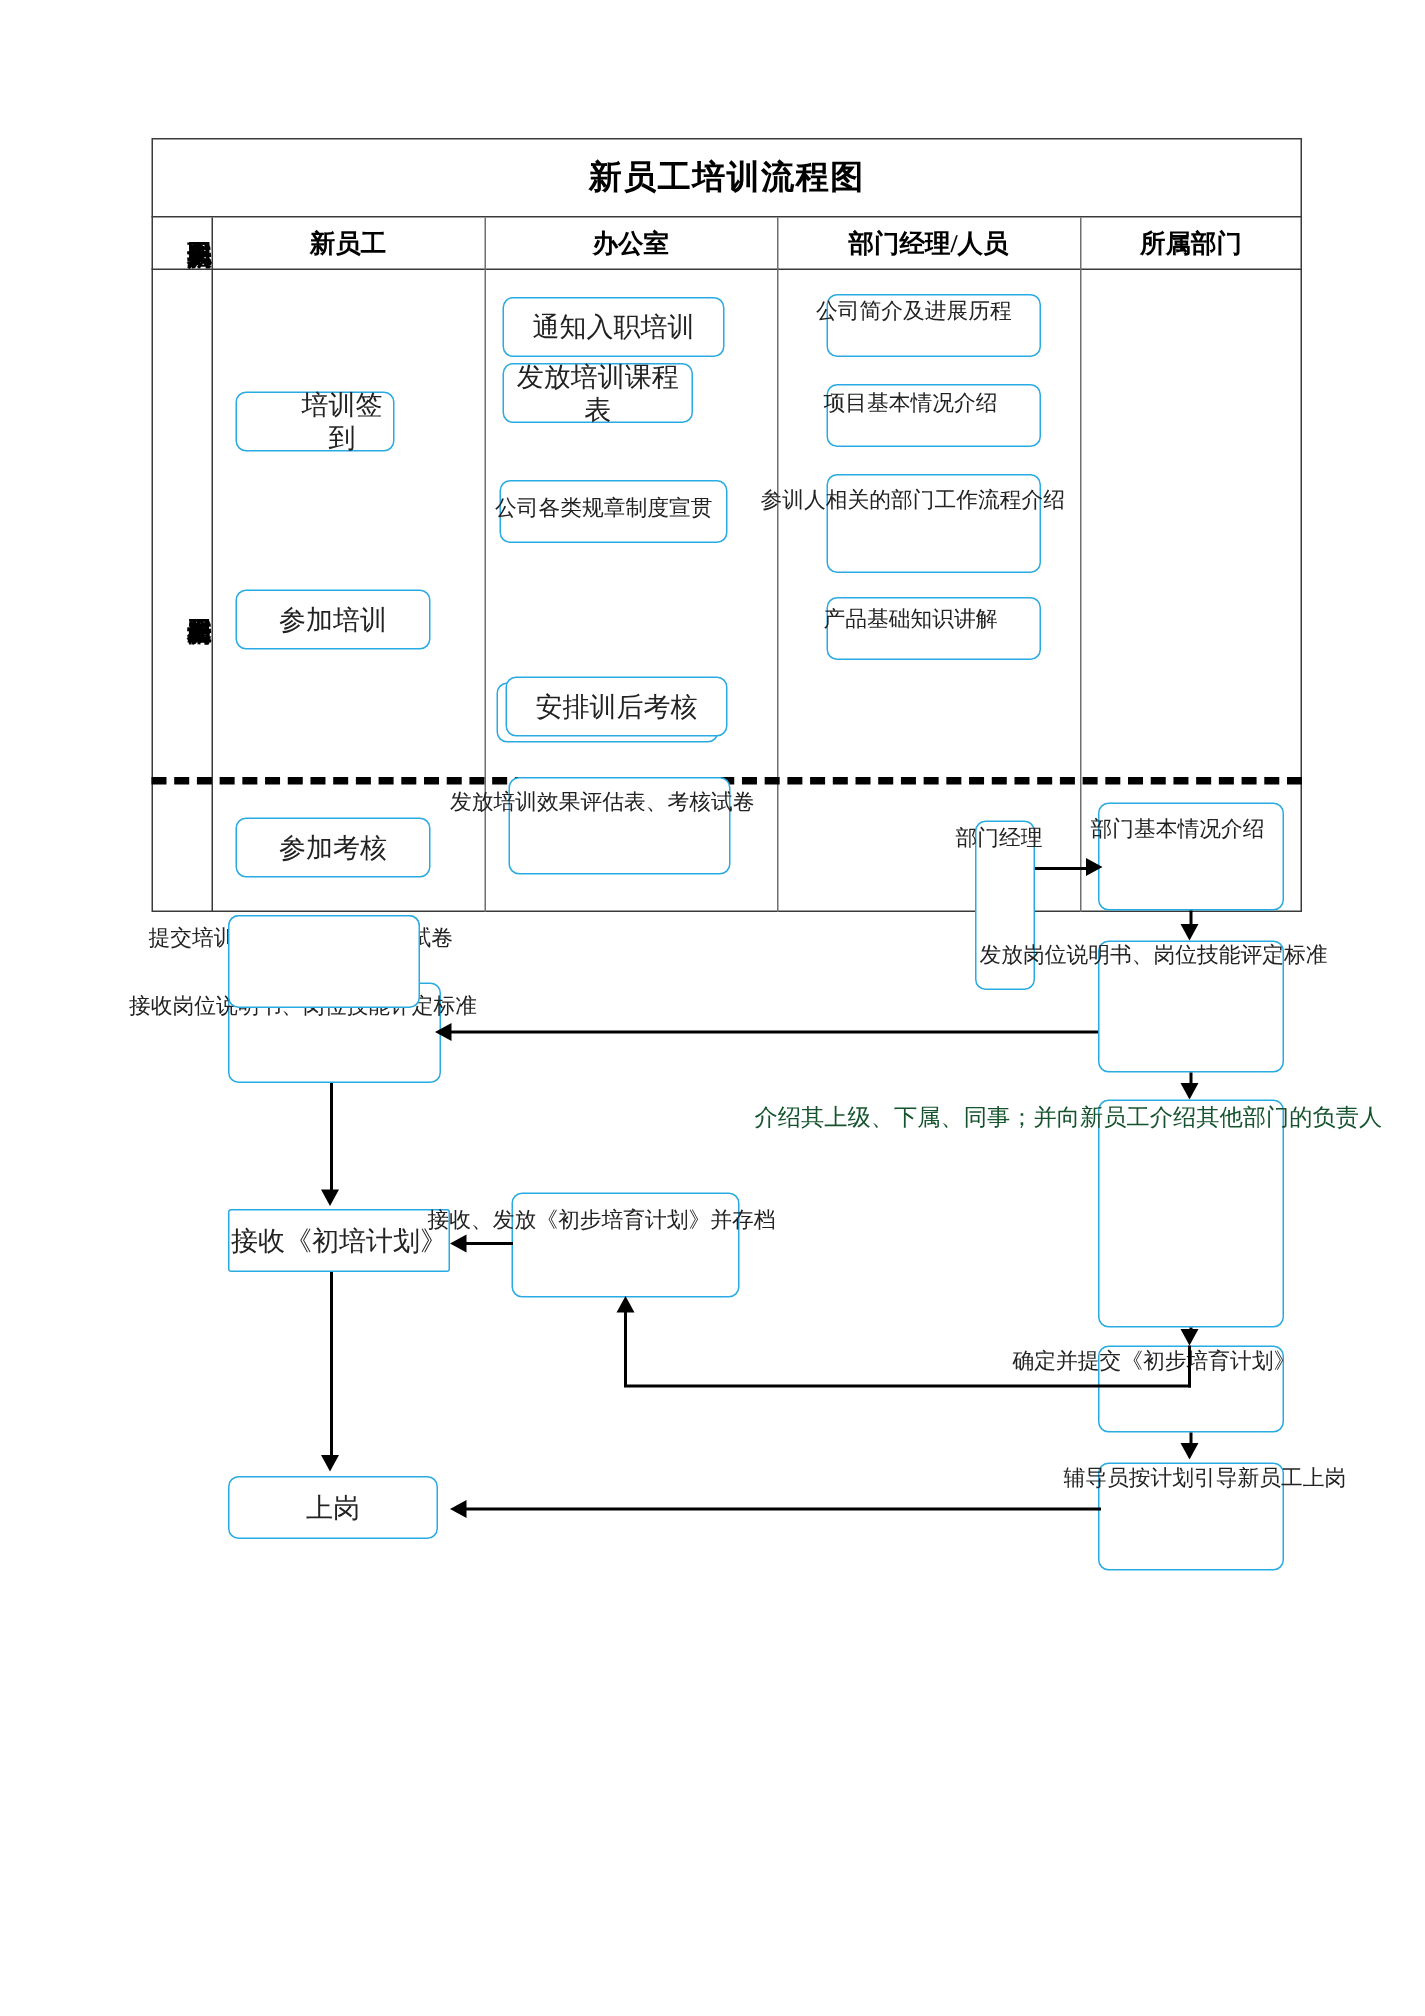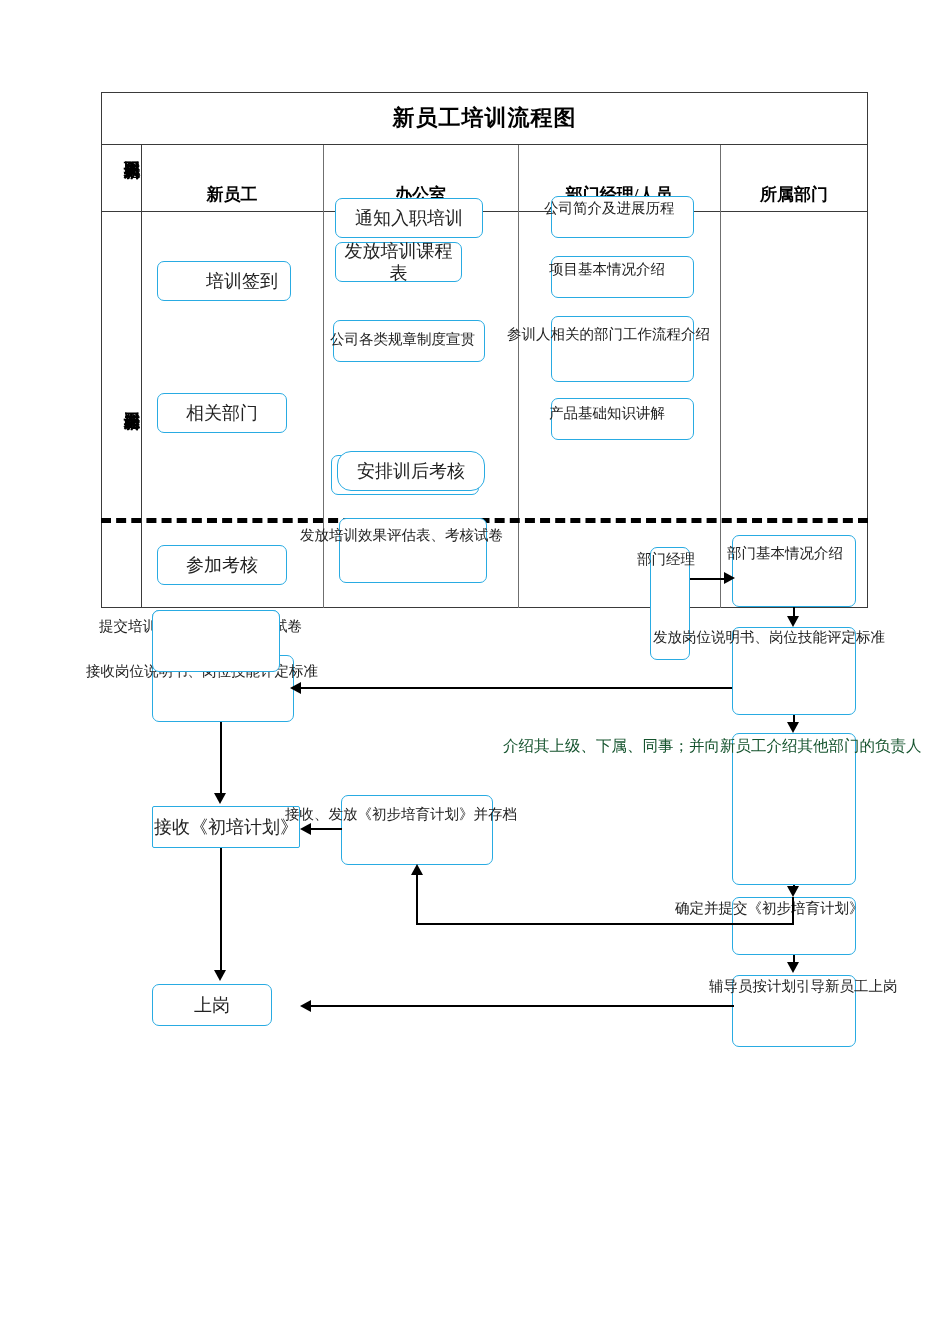--- a/index.html
+++ b/index.html
@@ -16,21 +16,21 @@
     border:1.6px solid #3a3a3a;box-sizing:border-box;background:transparent;
   }
   .tbl-title{
     position:absolute;left:101px;top:92px;width:767px;height:53px;
     box-sizing:border-box;border-bottom:1.4px solid #3a3a3a;
     display:flex;align-items:center;justify-content:center;
     font-size:22px;font-weight:bold;letter-spacing:1px;
   }
   .tbl-head{
     position:absolute;left:101px;top:145px;width:767px;height:35px;
-    box-sizing:border-box;border-bottom:1.4px solid #3a3a3a;margin-top:32px;
+    box-sizing:border-box;border-bottom:1.4px solid #3a3a3a;
   }
   .hcell{
     position:absolute;top:0;height:35px;display:flex;align-items:center;justify-content:center;
     font-size:17px;font-weight:bold;box-sizing:border-box;
   }
   .vline{position:absolute;width:1.2px;background:#6f6f6f;}
   .vline-dark{position:absolute;width:1.4px;background:#3a3a3a;}
 
   
   .rot-col{
@@ -97,36 +97,36 @@
   <div class="vline" style="left:518px;top:145px;height:463px;"></div>
   <div class="vline" style="left:720px;top:145px;height:463px;"></div>
 
   <div class="rot-col">
     <div class="vtext" style="top:4px;">新员工入职培训</div>
     <div class="vtext" style="top:255px;">新员工在岗培训</div>
   </div>
 
   <div class="dashed" style="left:101px;top:518px;width:767px;"></div>
 
-  <div class="box" style="left:157px;top:261px;width:134px;height:40px;padding-left:36px;">培训签到</div>
-
-  <div class="box" style="left:157px;top:393px;width:130px;height:40px;">相关部门</div>
+  <div class="box" style="left:157px;top:261px;width:106px;height:40px;padding-left:36px;">培训签到</div>
+
+  <div class="box" style="left:157px;top:393px;width:130px;height:40px;">参加培训</div>
 
   <div class="box" style="left:157px;top:545px;width:130px;height:40px;">参加考核</div>
 
   <div class="box" style="left:335px;top:198px;width:148px;height:40px;">通知入职培训</div>
 
   <div class="box" style="left:335px;top:242px;width:127px;height:40px;">发放培训课程表</div>
 
   <div class="box empty" style="left:333px;top:320px;width:152px;height:42px;"></div>
   <div class="otext" style="left:330px;top:331px;">公司各类规章制度宣贯</div>
 
 
   <div class="box empty" style="left:331px;top:455px;width:148px;height:40px;"></div>
-  <div class="box" style="left:337px;top:451px;width:148px;height:40px;border-radius:14px;">安排训后考核</div>
+  <div class="box" style="left:337px;top:451px;width:148px;height:40px;">安排训后考核</div>
 
   <div class="box empty" style="left:339px;top:518px;width:148px;height:65px;"></div>
   <div class="otext" style="left:300px;top:527px;">发放培训效果评估表、考核试卷</div>
 
   <div class="box empty" style="left:551px;top:196px;width:143px;height:42px;"></div>
   <div class="otext" style="left:544px;top:200px;">公司简介及进展历程</div>
 
   <div class="box empty" style="left:551px;top:256px;width:143px;height:42px;"></div>
   <div class="otext" style="left:549px;top:261px;">项目基本情况介绍</div>
 
@@ -158,21 +158,21 @@
   <div class="otext" style="left:99px;top:618px;">提交培训效果评估表、考核试卷</div>
 
   <div class="box empty" style="left:152px;top:655px;width:142px;height:67px;"></div>
   <div class="otext" style="left:86px;top:663px;">接收岗位说明书、岗位技能评定标准</div>
 
   <div style="position:absolute;left:156px;top:612px;width:120px;height:57px;background:#fff;"></div>
   <div class="box empty" style="left:152px;top:610px;width:128px;height:62px;"></div>
 
   <div class="box sq" style="left:152px;top:806px;width:148px;height:42px;">接收《初培计划》</div>
 
-  <div class="box" style="left:152px;top:984px;width:120px;height:42px;">上岗</div>
+  <div class="box" style="left:152px;top:984px;width:140px;height:42px;">上岗</div>
 
   <div class="box empty" style="left:341px;top:795px;width:152px;height:70px;"></div>
   <div class="otext" style="left:285px;top:806px;">接收、发放《初步培育计划》并存档</div>
 
   <div class="ln h" style="left:690px;top:578px;width:38px;"></div>
   <div class="arrow right" style="left:724px;top:572px;"></div>
 
   <div class="ln v" style="left:793px;top:607px;height:16px;"></div>
   <div class="arrow down" style="left:787px;top:616px;"></div>
 

